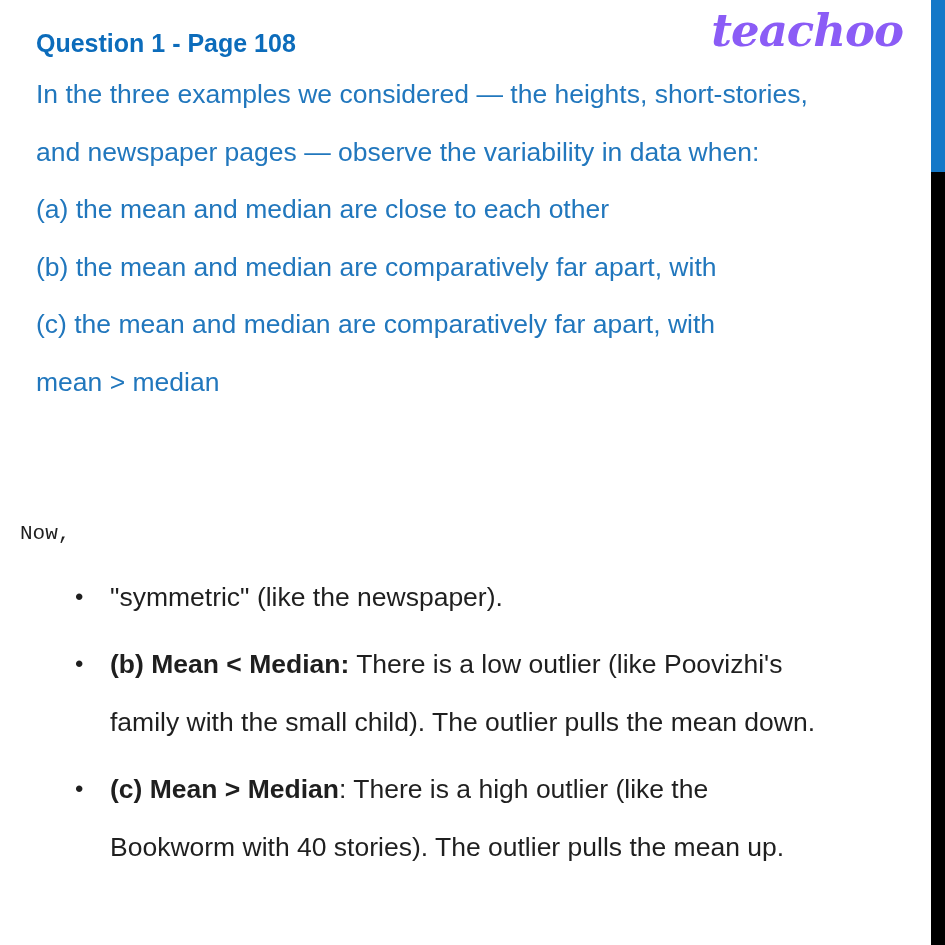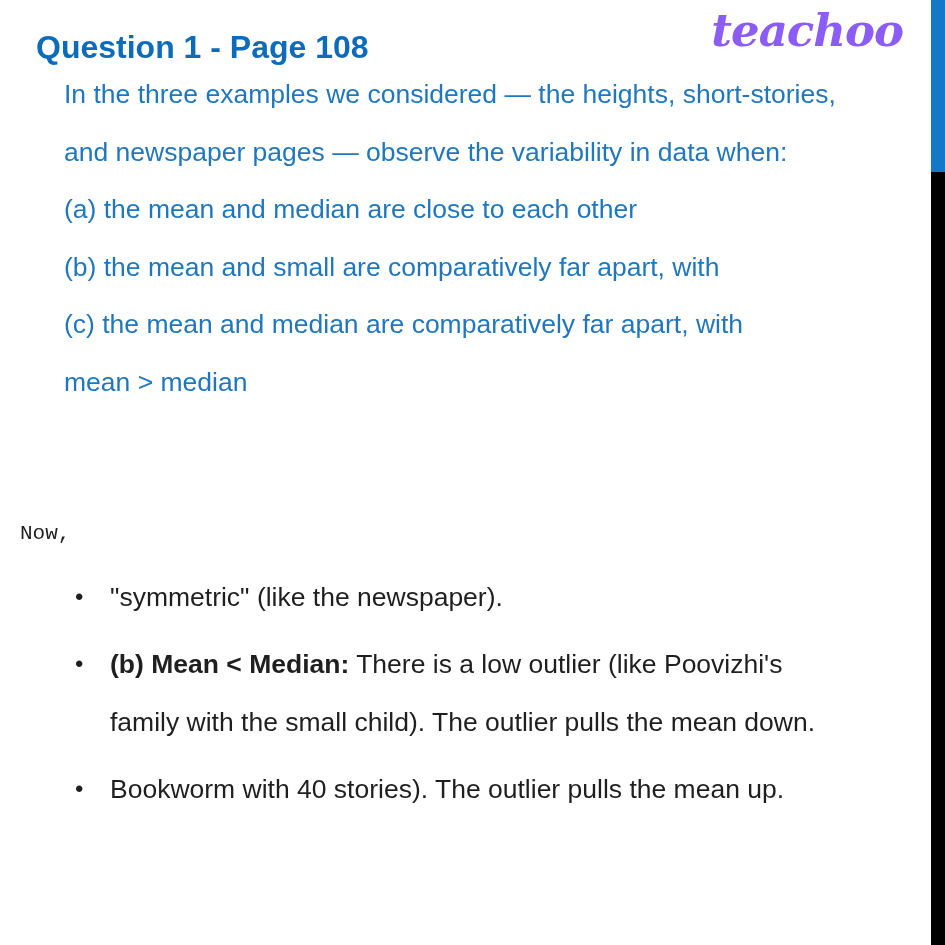--- a/index.html
+++ b/index.html
@@ -53,40 +53,39 @@
     letter-spacing:-1px;
     color:#8b5cf6;
     line-height:1;
   }
 
   
   .question-title{
     position:absolute;
     left:36px;
     top:28px;
-    font-size:32px;
+    font-size:25px;
     font-weight:700;
     color:var(--title-blue);
     line-height:1.2;
     white-space:nowrap;
   }
 
   
   .question-text{
     position:absolute;
     left:36px;
     top:66px;
     width:880px;
     color:var(--body-blue);
     font-size:26.5px;
     line-height:57.5px;
   }
   .question-text .line{
     white-space:nowrap;
-    margin-left:28px;
   }
 
   
   .now-label{
     position:absolute;
     left:20px;
     top:505px;
     color:var(--text-black);
     font-size:21px;
     line-height:58px;
@@ -131,21 +130,21 @@
   <div class="bar bar-black"></div>
 
   <div class="logo">teachoo</div>
 
   <div class="question-title">Question 1 - Page 108</div>
 
   <div class="question-text">
     <div class="line">In the three examples we considered — the heights, short-stories,</div>
     <div class="line">and newspaper pages — observe the variability in data when:</div>
     <div class="line">(a) the mean and median are close to each other</div>
-    <div class="line">(b) the mean and small are comparatively far apart, with</div>
+    <div class="line">(b) the mean and median are comparatively far apart, with</div>
     <div class="line">(c) the mean and median are comparatively far apart, with</div>
     <div class="line">mean &gt; median</div>
   </div>
 
   <div class="now-label">Now,</div>
 
   <ul class="answer-list">
 
     <li class="answer-item">
       <span class="bullet-marker">•</span>
@@ -158,19 +157,20 @@
       <span class="bullet-marker">•</span>
       <div class="answer-body">
         <div class="answer-line"><span class="answer-lead">(b) Mean &lt; Median:</span><span> There is a low outlier (like Poovizhi's</span></div>
         <div class="answer-line">family with the small child). The outlier pulls the mean down.</div>
       </div>
     </li>
 
     <li class="answer-item">
       <span class="bullet-marker">•</span>
       <div class="answer-body">
+        <div class="answer-line"><span class="answer-lead">(c) Mean &gt; Median</span><span>: There is a high outlier (like the</span></div>
         <div class="answer-line">Bookworm with 40 stories). The outlier pulls the mean up.</div>
       </div>
     </li>
 
   </ul>
 
 </div>
 
 </body></html>

